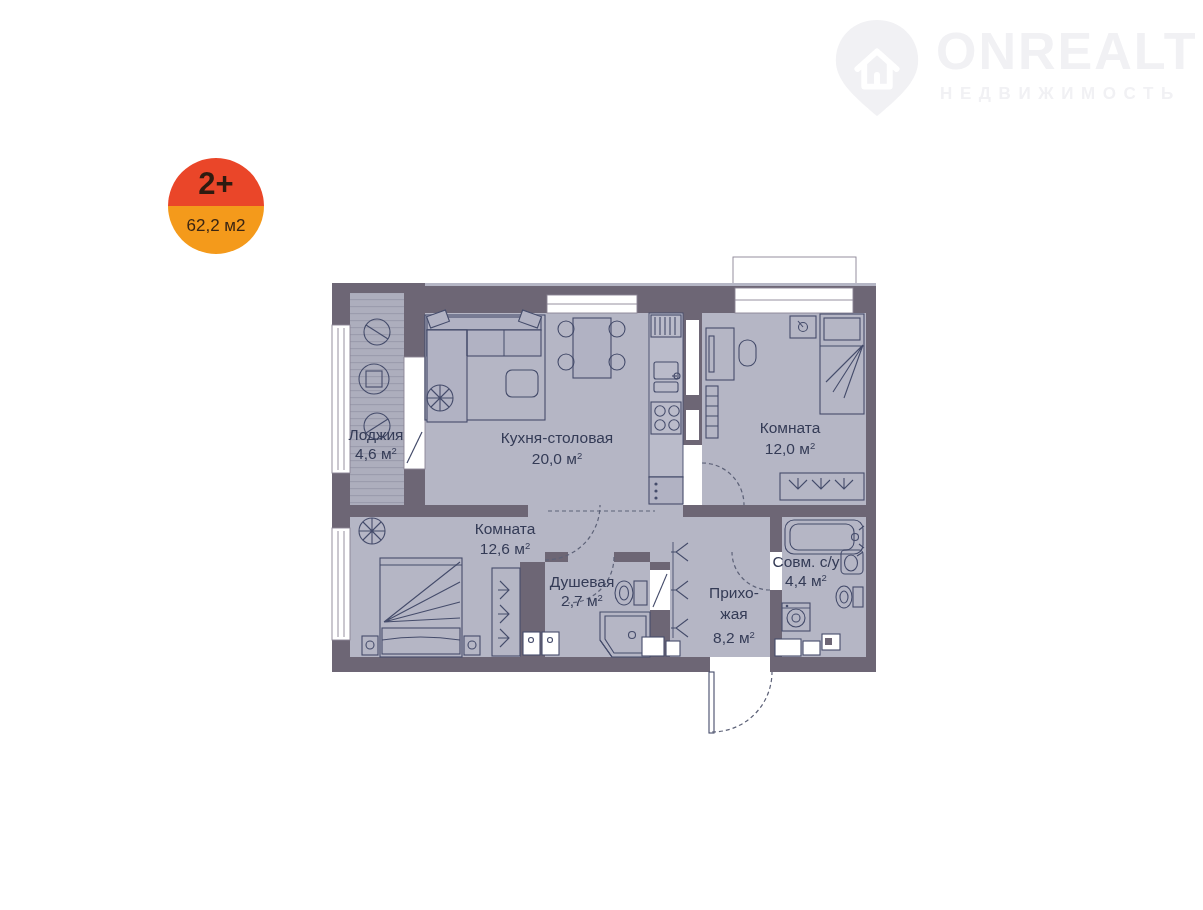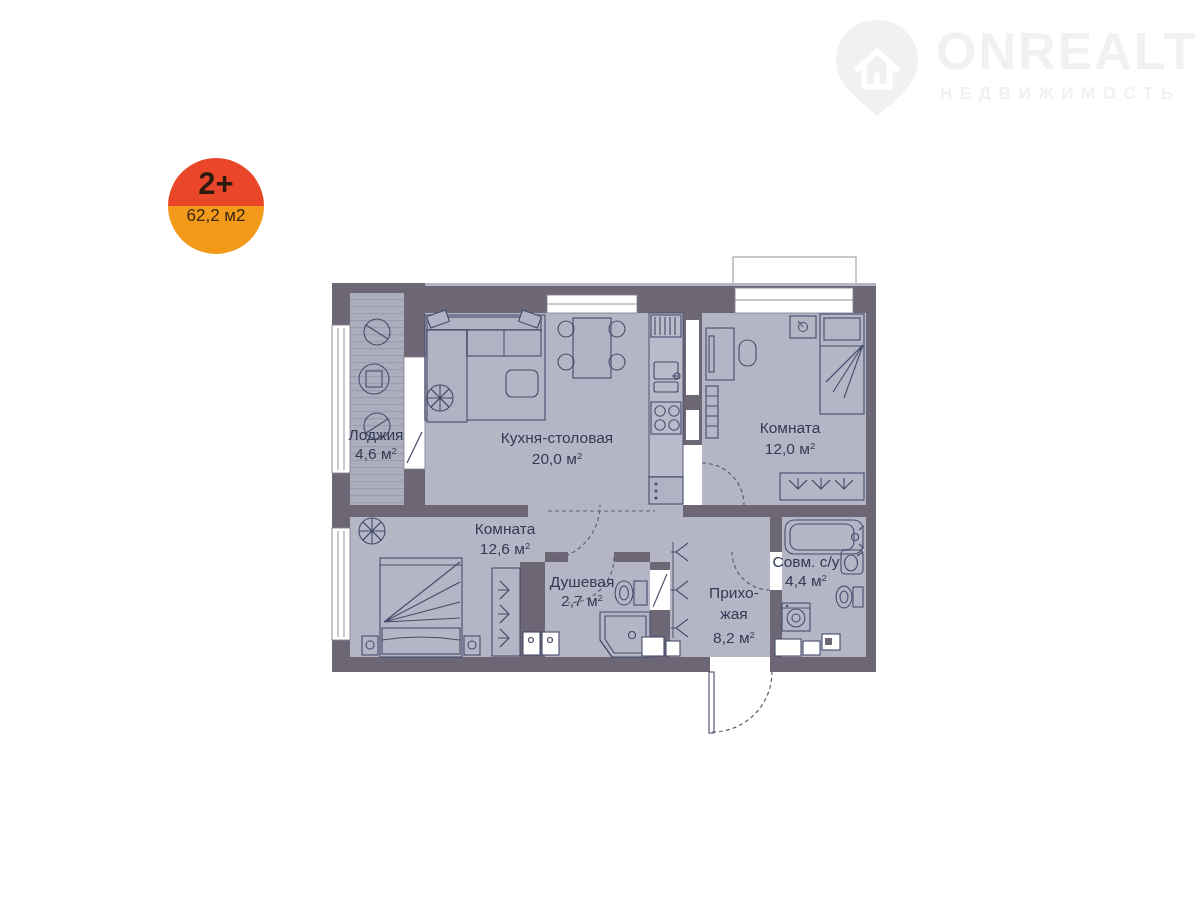--- a/index.html
+++ b/index.html
@@ -9,21 +9,21 @@
   .logo{position:absolute;left:828px;top:18px;display:flex;align-items:flex-start;gap:10px;color:#f1f1f4;}
   .logo-pin{width:98px;height:100px;flex:0 0 auto;}
   .logo-texts{display:flex;flex-direction:column;}
   .logo-brand{font-size:52px;font-weight:bold;letter-spacing:2px;line-height:66px;}
   .logo-tagline{font-size:17px;font-weight:bold;letter-spacing:7.6px;line-height:20px;margin-left:4px;}
   
   .badge{position:absolute;left:168px;top:158px;width:96px;height:96px;border-radius:50%;
          background:linear-gradient(to bottom,#ea4629 0%,#ea4629 50%,#f49a1b 50%,#f49a1b 100%);
          display:flex;flex-direction:column;align-items:center;}
   .badge-rooms{font-size:31px;font-weight:bold;color:#2e1b10;margin-top:9px;line-height:34px;}
-  .badge-area{font-size:17px;color:#3a2513;margin-top:5px;line-height:20px;}
+  .badge-area{font-size:17px;color:#3a2513;margin-top:15px;line-height:20px;}
   
   .plan{position:absolute;left:320px;top:250px;}
   .wl{fill:#6d6675;}
   .floor{fill:#b5b6c5;}
   .wh{fill:#ffffff;}
   .whs{fill:#ffffff;stroke:#8a8494;stroke-width:0.9;}
   .furn{fill:none;stroke:#454c6b;stroke-width:1.1;}
   .furnf{fill:#b1b2c3;stroke:#454c6b;stroke-width:1.1;}
   .furnw{fill:#ffffff;stroke:#454c6b;stroke-width:1.1;}
   .dash{fill:none;stroke:#5d6278;stroke-width:1.2;stroke-dasharray:4 3;}

